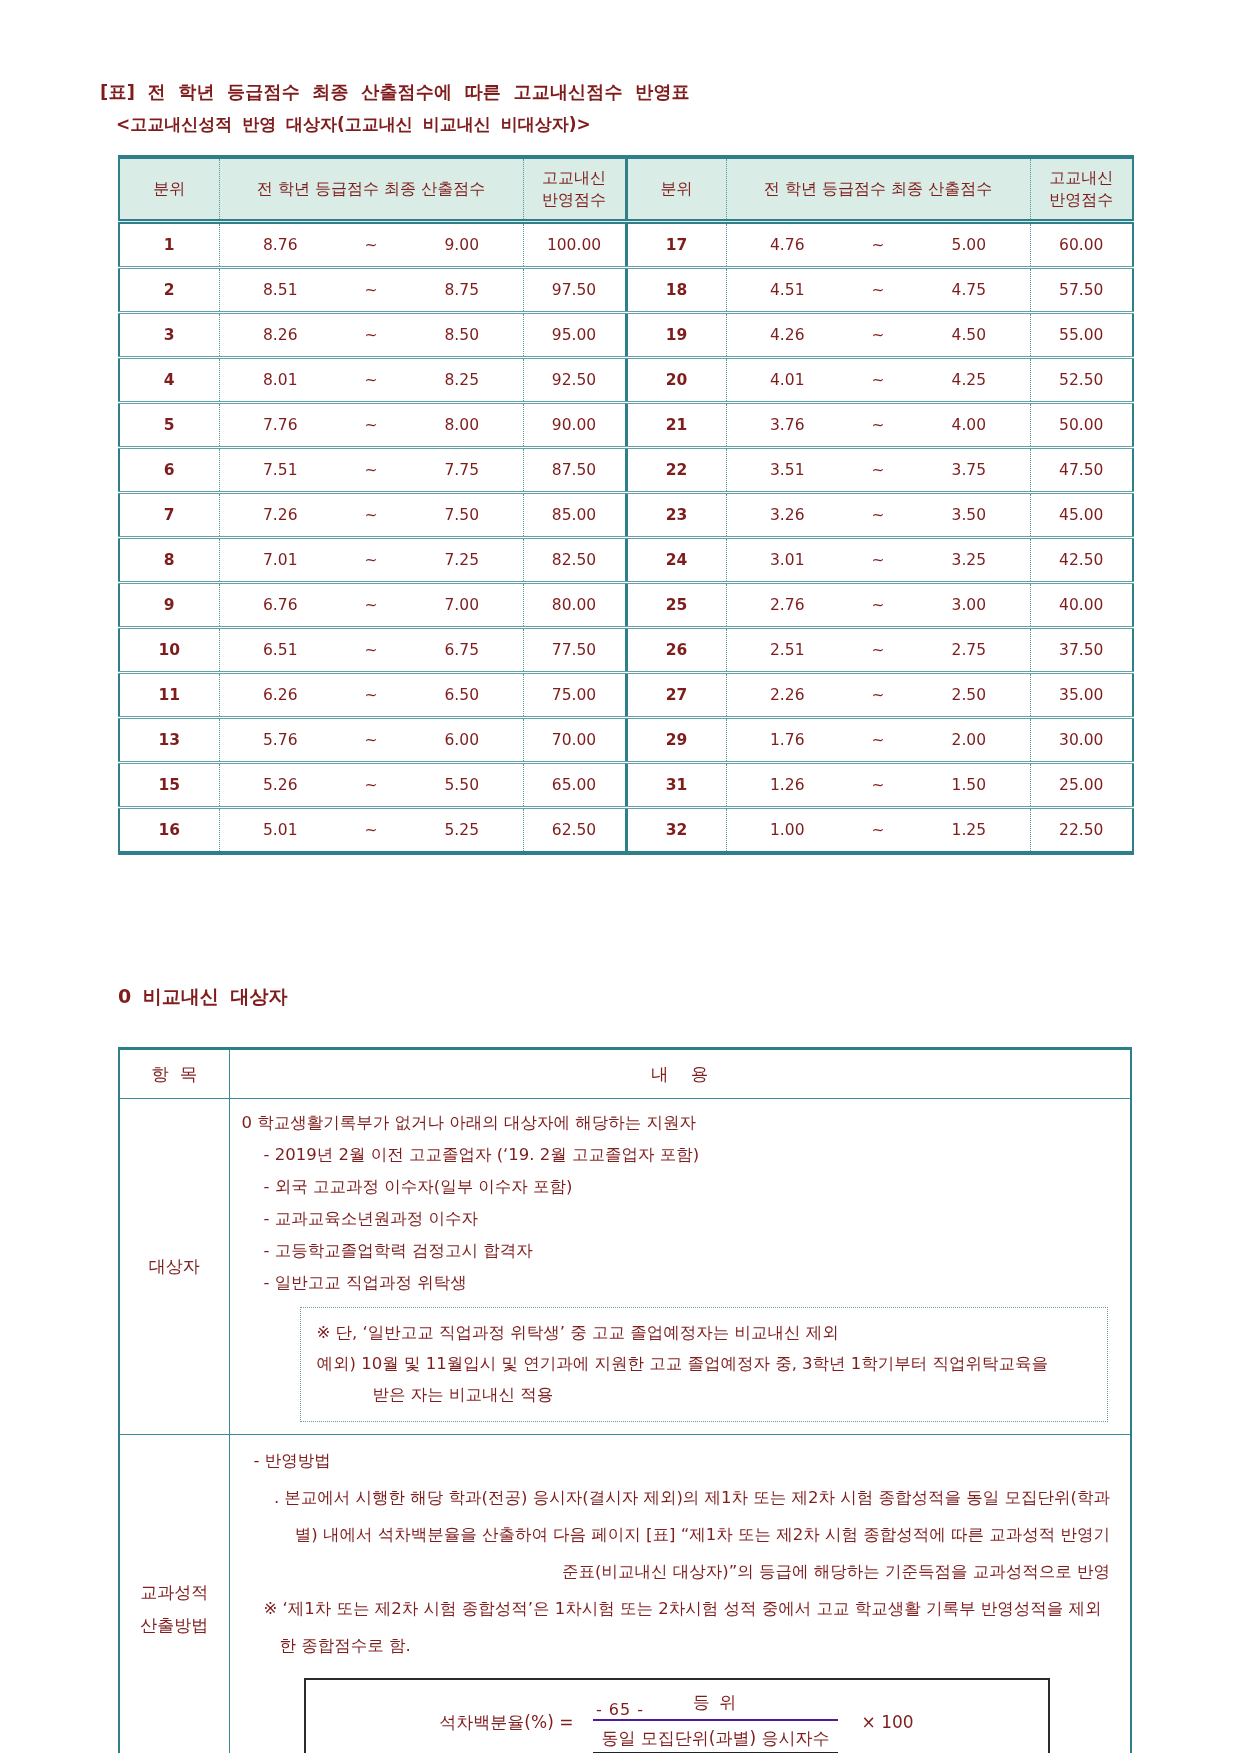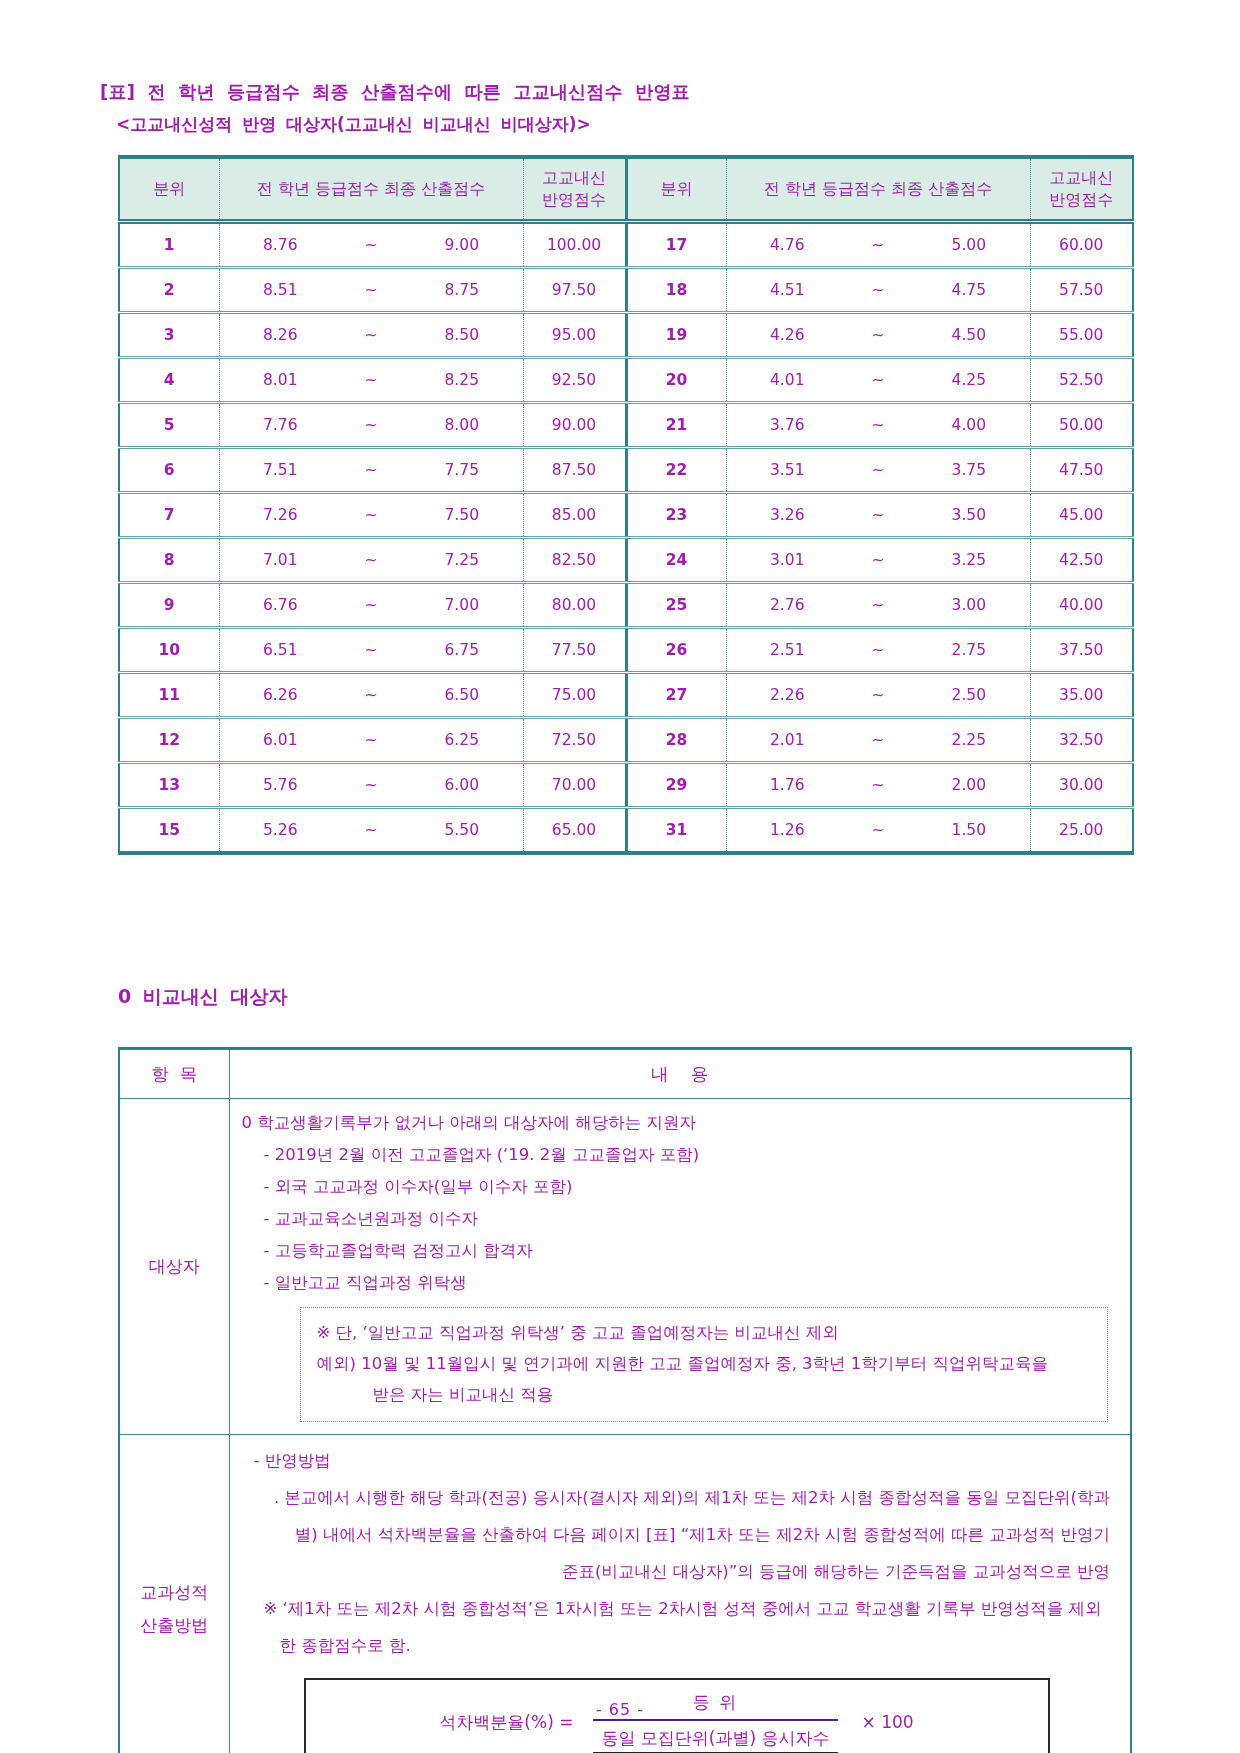--- a/index.html
+++ b/index.html
@@ -1,18 +1,18 @@
 <!DOCTYPE html>
 <html><head>
 <meta charset="utf-8">
 <style>
   html,body { margin:0; padding:0; background:#ffffff; }
   .page {
     position:relative; width:1240px; height:1753px; background:#ffffff;
-    font-family:"DejaVu Sans","Liberation Sans",sans-serif; color:#a21caf;
+    font-family:"DejaVu Sans","Liberation Sans",sans-serif; color:#7f1d1d;
     overflow:hidden;
   }
   
   .doc-title { position:absolute; left:100px; top:80px; font-size:18px; font-weight:bold; word-spacing:6px; letter-spacing:0.2px; }
   .doc-subtitle { position:absolute; left:116px; top:113px; font-size:17px; font-weight:bold; word-spacing:4px; }
   .section-heading { position:absolute; left:118px; top:984px; font-size:19px; font-weight:bold; word-spacing:5px; }
 
   
   .grade-wrap { position:absolute; left:118px; top:155px; width:1014px; }
   table.grade { width:100%; border-collapse:collapse; table-layout:fixed;
@@ -224,32 +224,20 @@
             <td class="c-tld">~</td>
             <td class="c-num bdot">6.50</td>
             <td class="c-num mid">75.00</td>
             <td class="c-rank bdot">27</td>
             <td class="c-num">2.26</td>
             <td class="c-tld">~</td>
             <td class="c-num bdot">2.50</td>
             <td class="c-num">35.00</td>
           </tr>
 
-          <tr>
-            <td class="c-rank bdot">12</td>
-            <td class="c-num">6.01</td>
-            <td class="c-tld">~</td>
-            <td class="c-num bdot">6.25</td>
-            <td class="c-num mid">72.50</td>
-            <td class="c-rank bdot">28</td>
-            <td class="c-num">2.01</td>
-            <td class="c-tld">~</td>
-            <td class="c-num bdot">2.25</td>
-            <td class="c-num">32.50</td>
-          </tr>
 
           <tr>
             <td class="c-rank bdot">13</td>
             <td class="c-num">5.76</td>
             <td class="c-tld">~</td>
             <td class="c-num bdot">6.00</td>
             <td class="c-num mid">70.00</td>
             <td class="c-rank bdot">29</td>
             <td class="c-num">1.76</td>
             <td class="c-tld">~</td>
@@ -264,20 +252,32 @@
             <td class="c-tld">~</td>
             <td class="c-num bdot">5.50</td>
             <td class="c-num mid">65.00</td>
             <td class="c-rank bdot">31</td>
             <td class="c-num">1.26</td>
             <td class="c-tld">~</td>
             <td class="c-num bdot">1.50</td>
             <td class="c-num">25.00</td>
           </tr>
 
+          <tr>
+            <td class="c-rank bdot">16</td>
+            <td class="c-num">5.01</td>
+            <td class="c-tld">~</td>
+            <td class="c-num bdot">5.25</td>
+            <td class="c-num mid">62.50</td>
+            <td class="c-rank bdot">32</td>
+            <td class="c-num">1.00</td>
+            <td class="c-tld">~</td>
+            <td class="c-num bdot">1.25</td>
+            <td class="c-num">22.50</td>
+          </tr>
         </tbody>
     </table>
   </div>
 
   <div class="section-heading">0 비교내신 대상자</div>
 
   <div class="info-wrap">
     <table class="info">
       <colgroup>
           <col style="width:110px">

